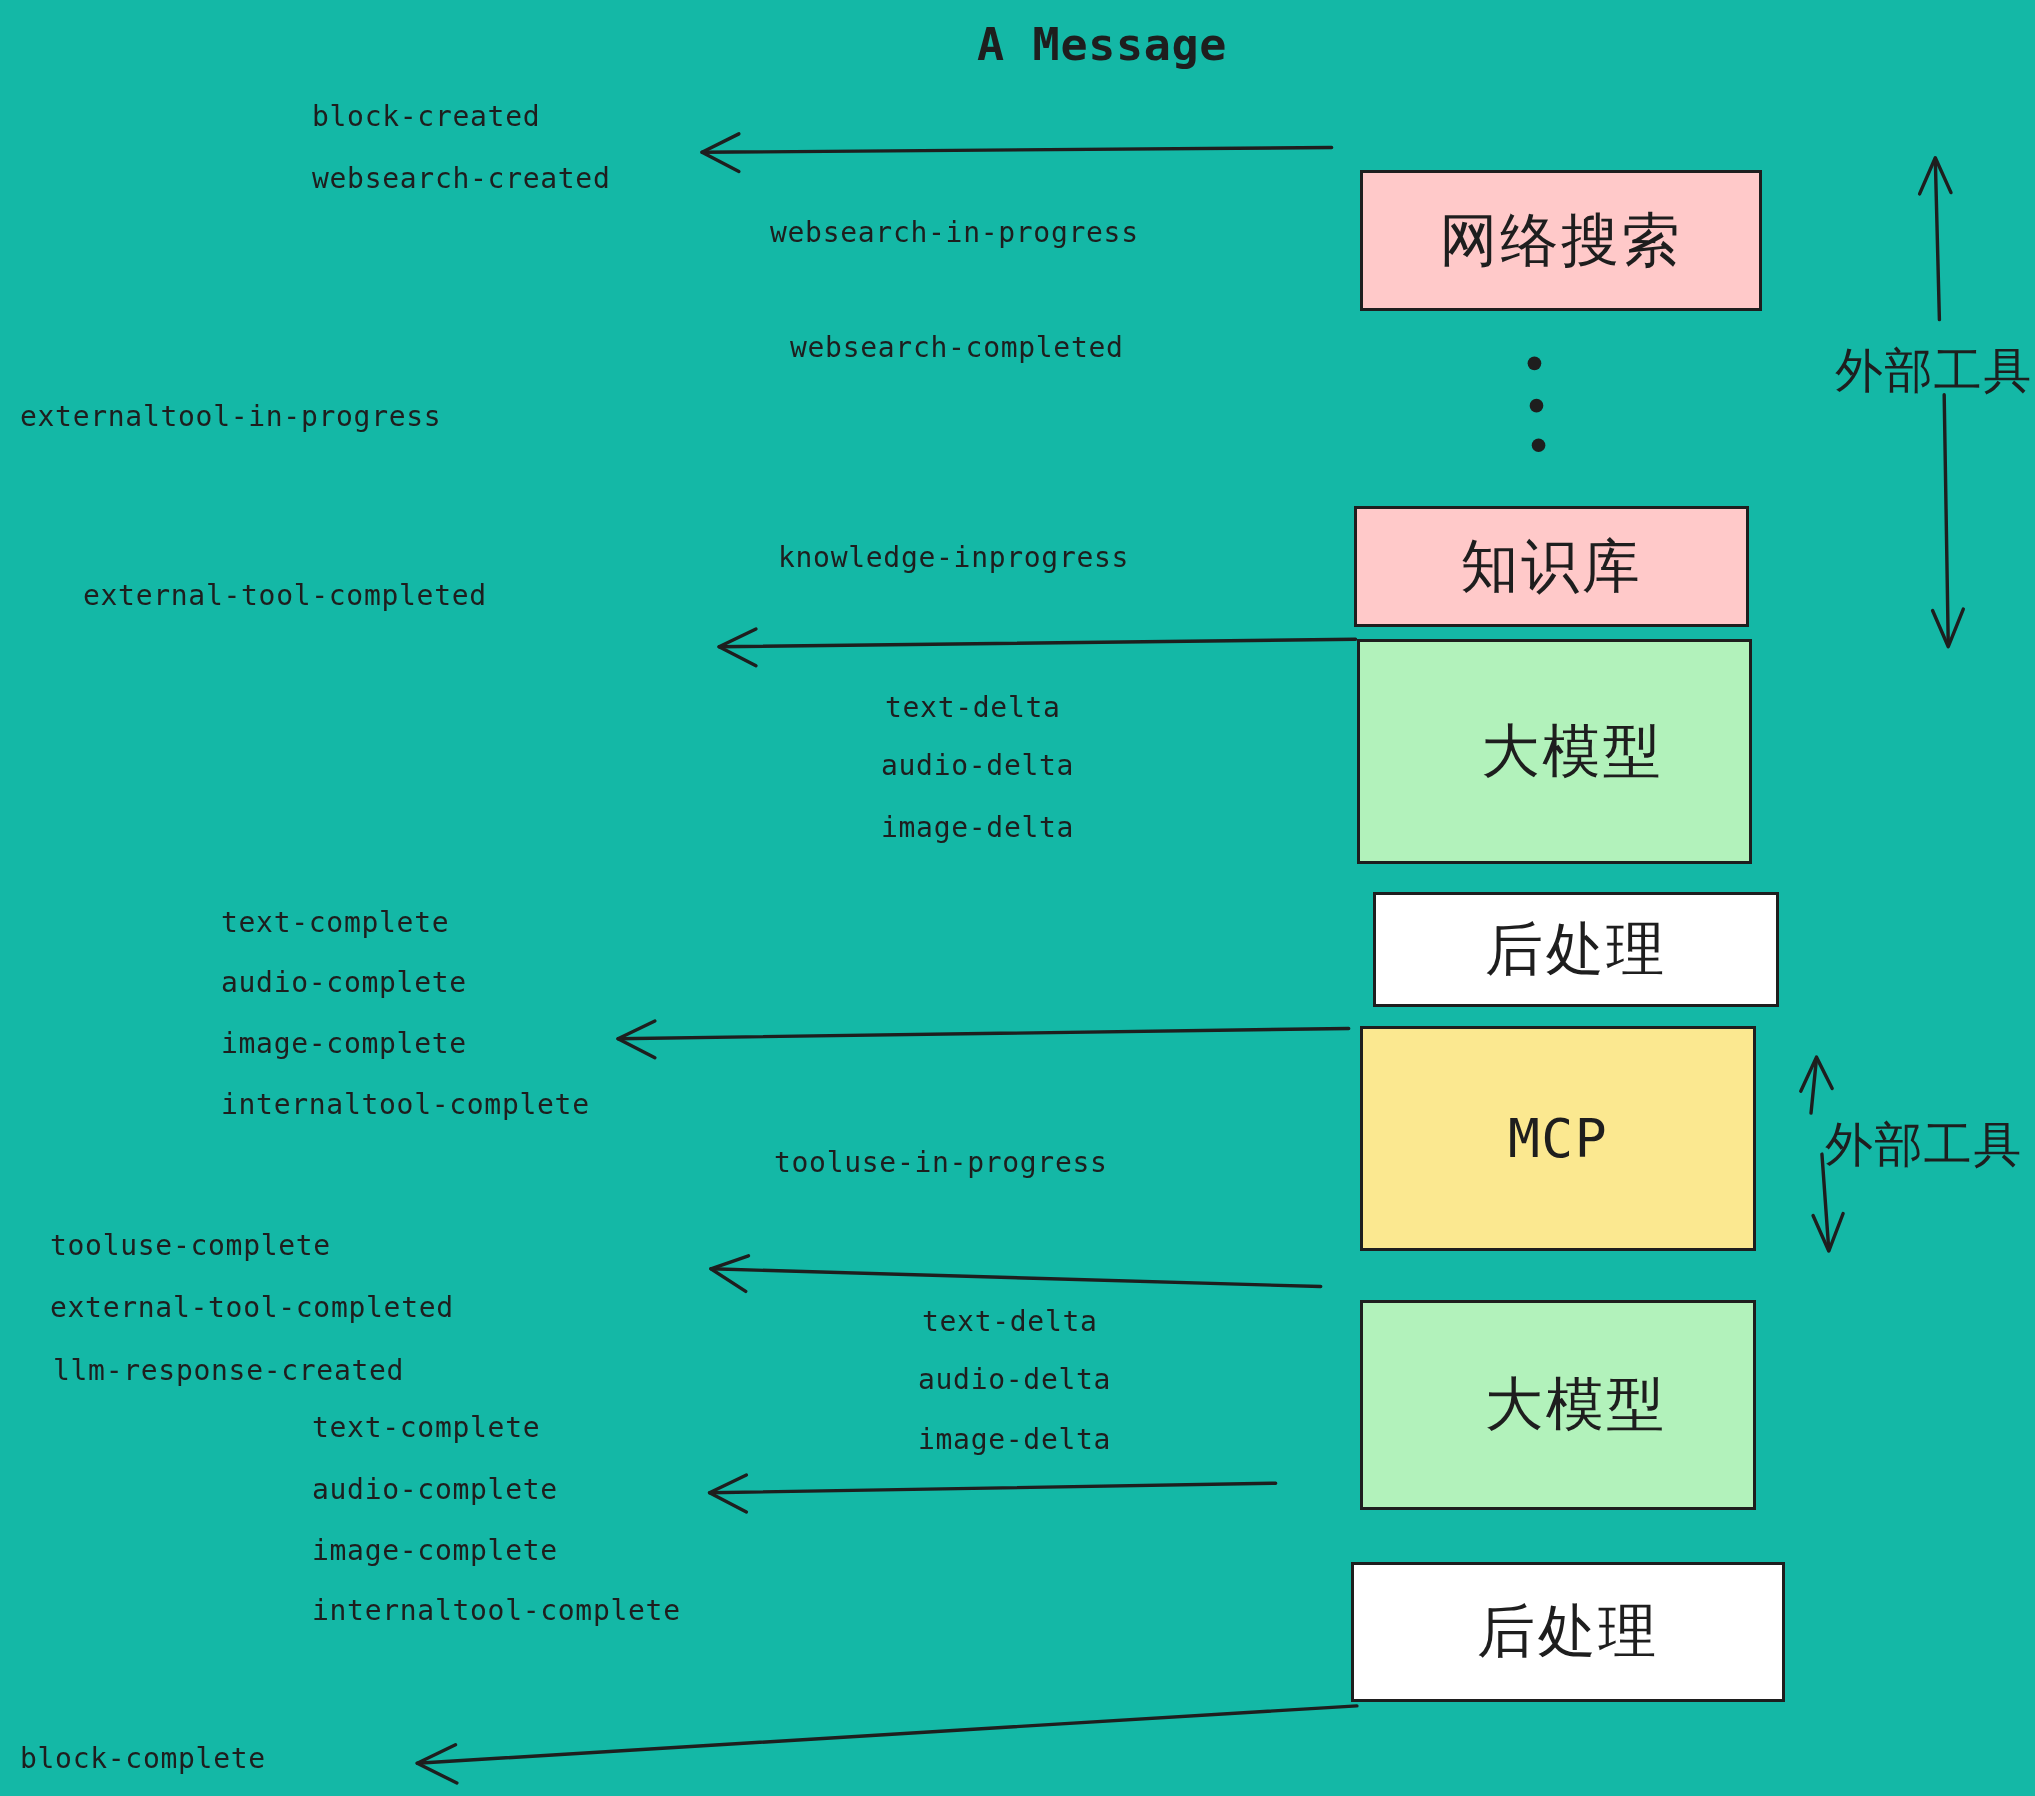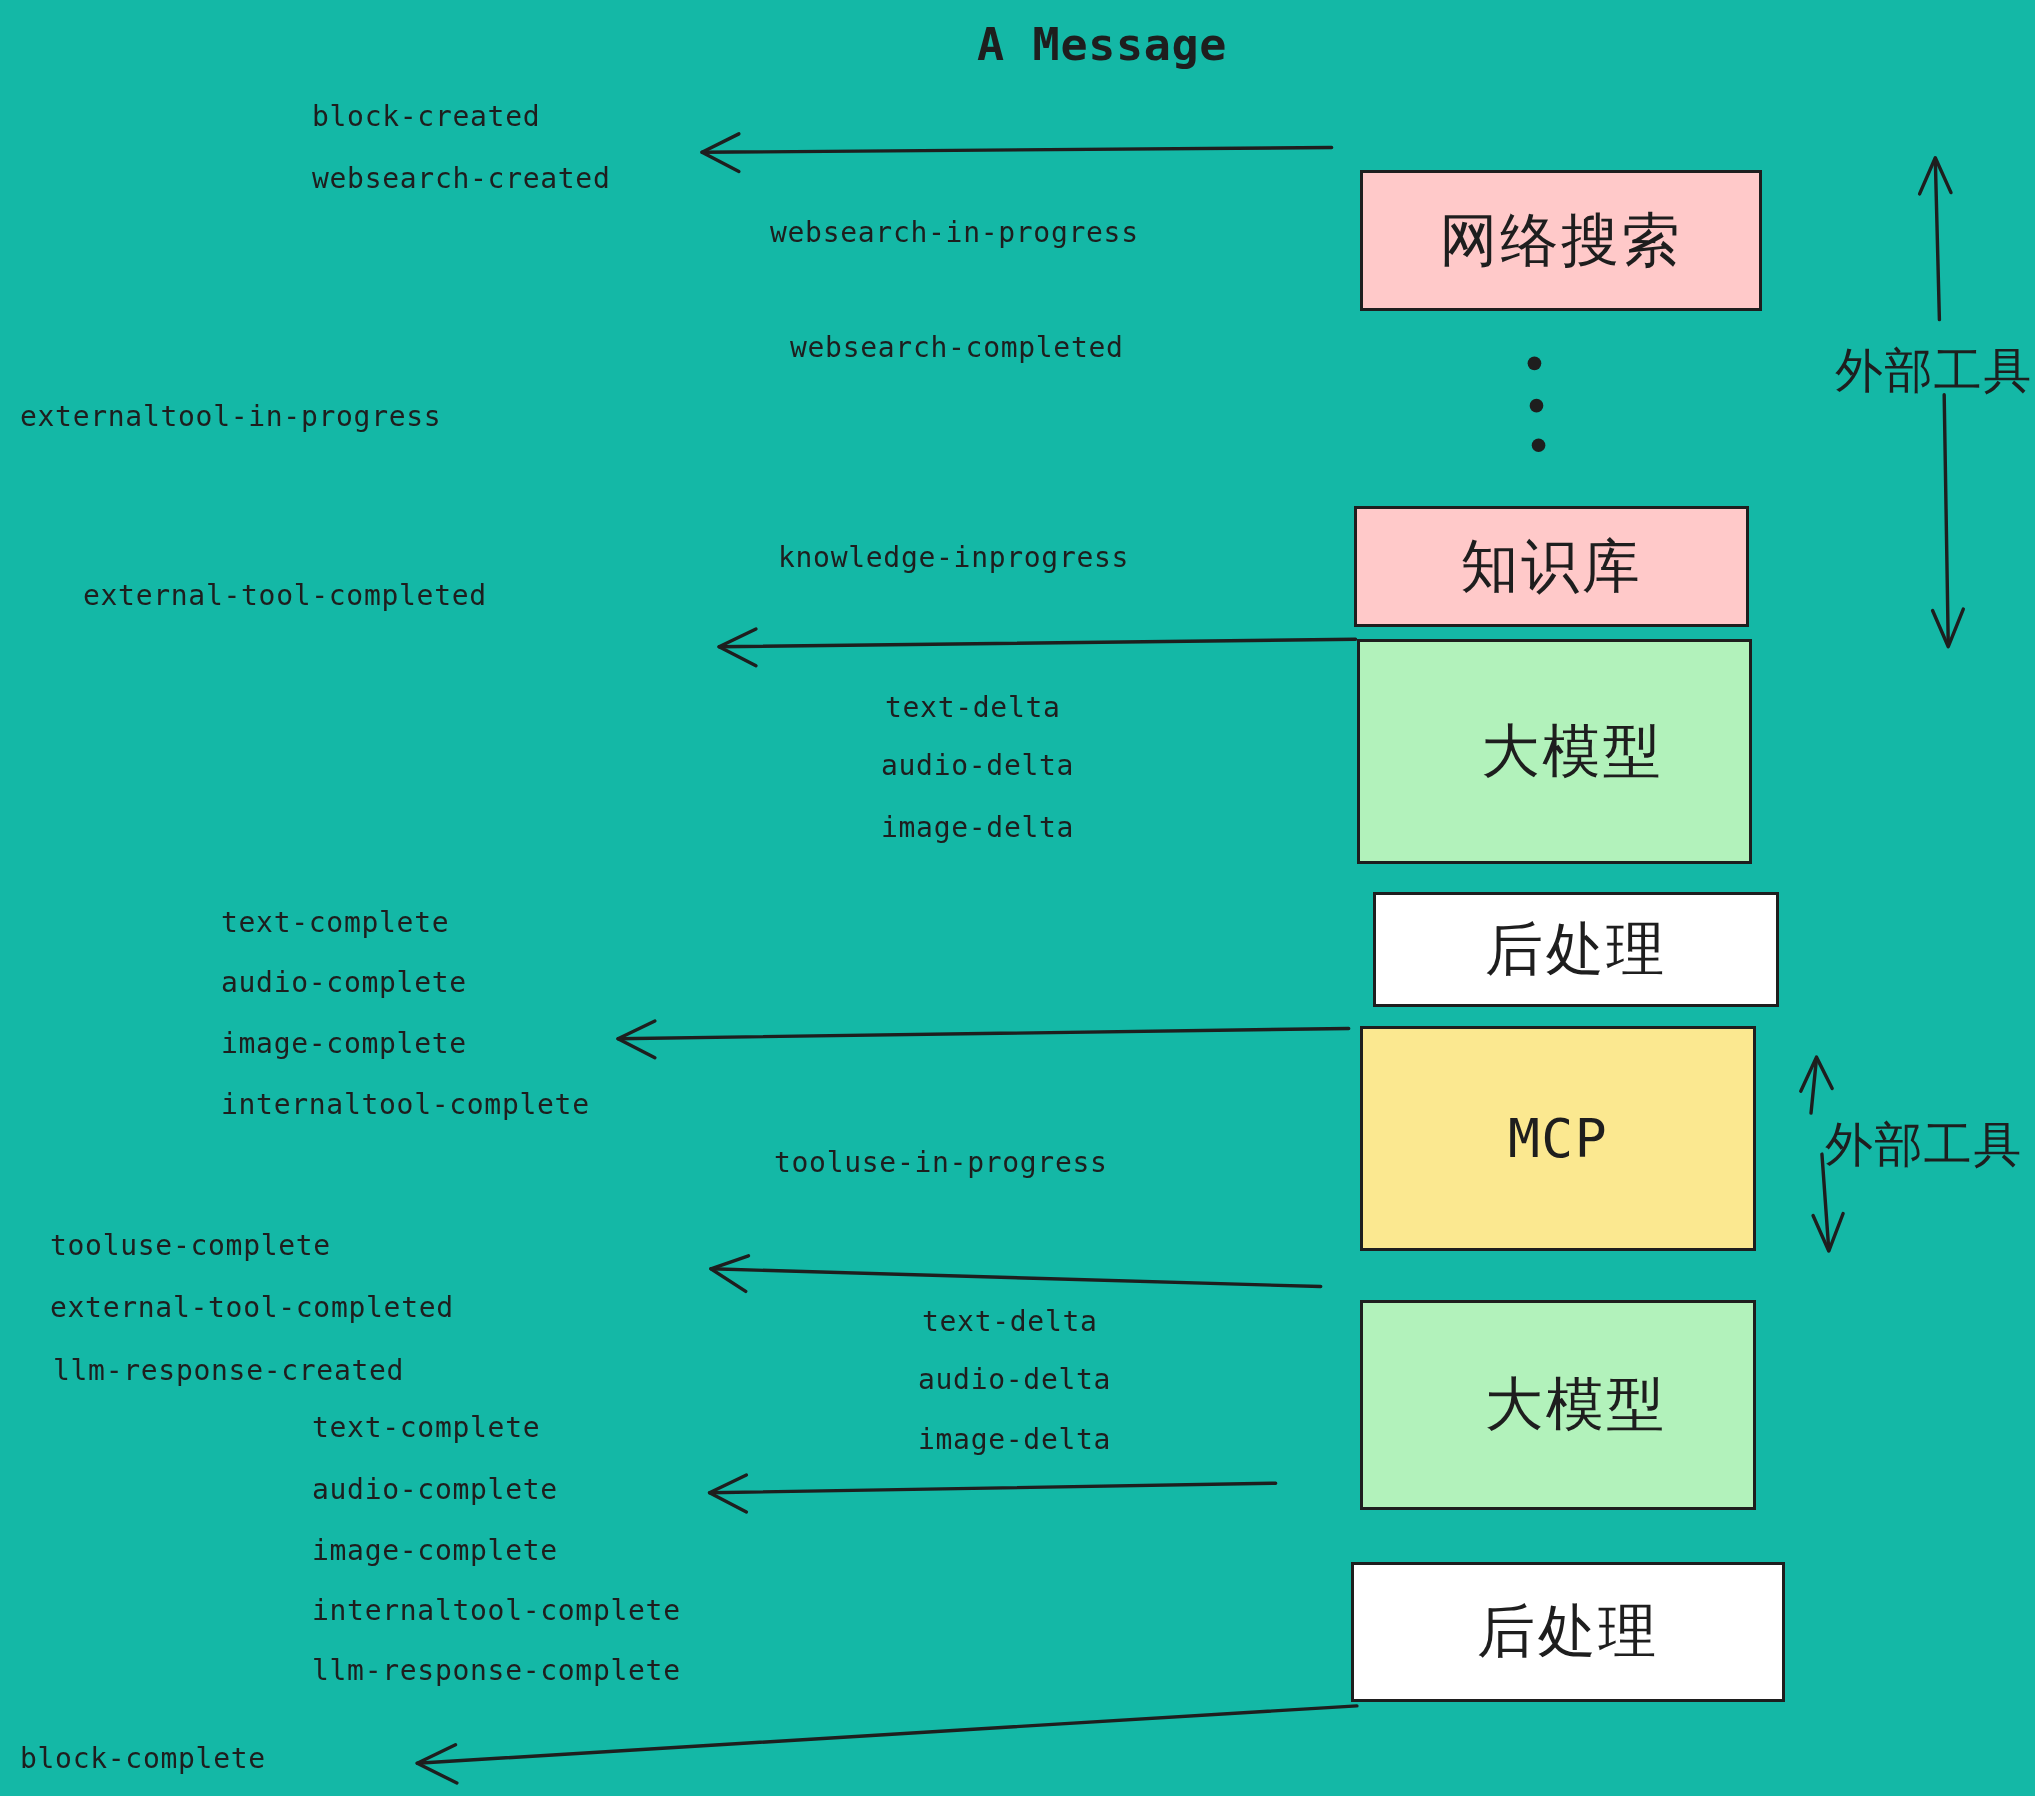--- a/index.html
+++ b/index.html
@@ -150,21 +150,20 @@
   <div class="evt" style="left:221px;  top:1029px;">image-complete</div>
   <div class="evt" style="left:221px;  top:1090px;">internaltool-complete</div>
   <div class="evt" style="left:774px; top:1148px;">tooluse-in-progress</div>
   <div class="evt" style="left:50px;   top:1231px;">tooluse-complete</div>
   <div class="evt" style="left:50px;   top:1293px;">external-tool-completed</div>
   <div class="evt" style="left:53px;   top:1356px;">llm-response-created</div>
   <div class="evt" style="left:312px;  top:1413px;">text-complete</div>
   <div class="evt" style="left:312px;  top:1475px;">audio-complete</div>
   <div class="evt" style="left:312px;  top:1536px;">image-complete</div>
   <div class="evt" style="left:312px;  top:1596px;">internaltool-complete</div>
-  <div class="evt" style="left:312px;  top:1656px;">llm-response-complete</div>
   <div class="evt" style="left:922px; top:1307px;">text-delta</div>
   <div class="evt" style="left:918px; top:1365px;">audio-delta</div>
   <div class="evt" style="left:918px; top:1425px;">image-delta</div>
   <div class="evt" style="left:20px;   top:1744px;">block-complete</div>
 
   <div class="box pink" style="left:1360px; top:170px;  width:402px; height:141px;">
     <span class="box-label">网络搜索</span>
   </div>
   <div class="box pink" style="left:1354px; top:506px;  width:395px; height:121px;">
     <span class="box-label">知识库</span>

